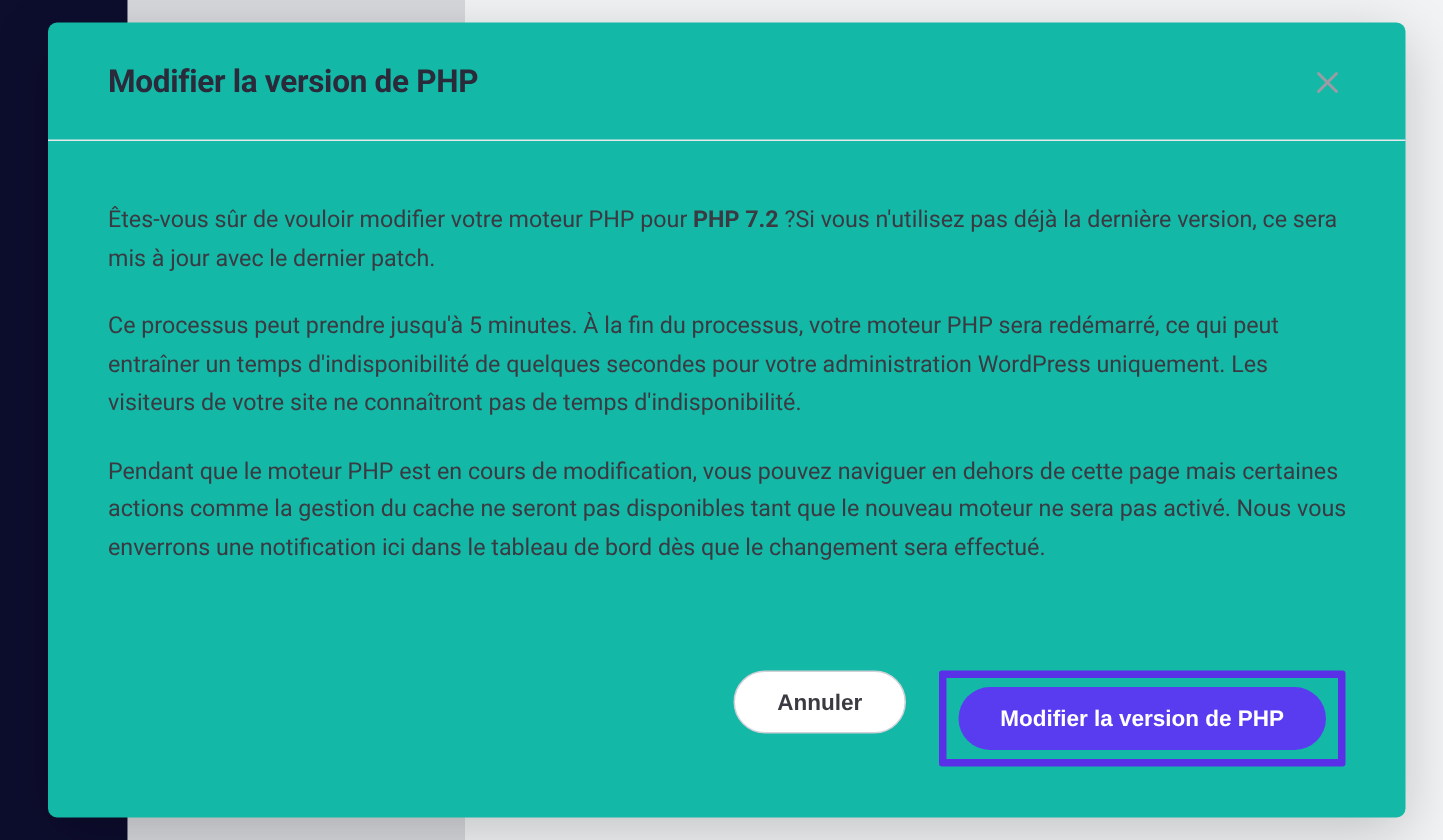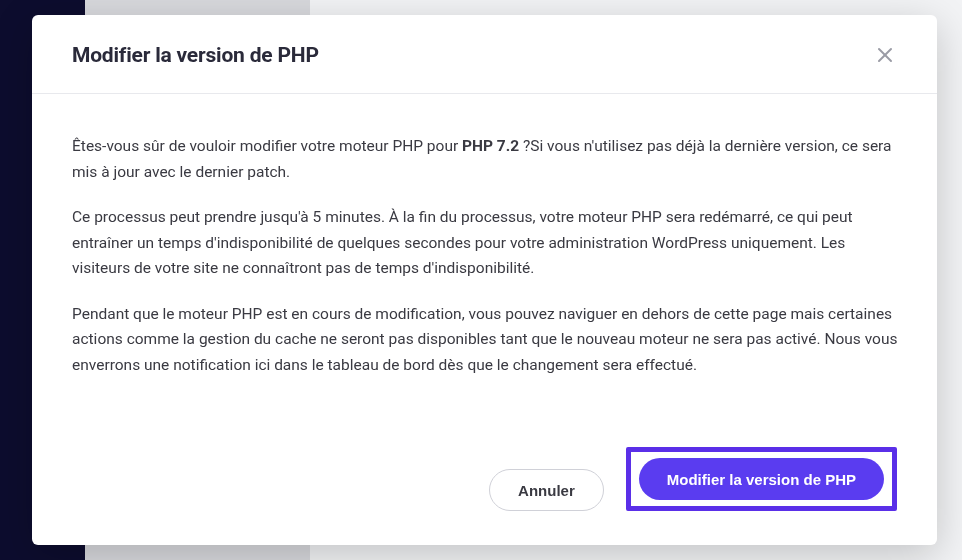--- a/index.html
+++ b/index.html
@@ -38,21 +38,21 @@
       right: 0;
       height: 100%;
       background: #f2f3f5;
     }
     .modal {
       position: absolute;
       left: 32px;
       top: 15px;
       right: 25px;
       bottom: 15px;
-      background: #ffffff;
+      background: #14b8a6;
       border-radius: 6px;
       box-shadow: 0 10px 40px rgba(0,0,0,0.2);
       display: flex;
       flex-direction: column;
     }
     .modal-header {
       padding: 28px 40px 26px 40px;
       border-bottom: 1px solid #e8e9ed;
       display: flex;
       justify-content: space-between;
@@ -87,21 +87,21 @@
     .modal-body p {
       margin-bottom: 20px;
     }
     .modal-body strong {
       font-weight: 700;
     }
     .modal-footer {
       padding: 10px 40px 34px 40px;
       display: flex;
       justify-content: flex-end;
-      align-items: flex-end;
+      align-items: flex-start;
       gap: 22px;
     }
     .btn {
       display: inline-flex;
       align-items: center;
       justify-content: center;
       height: 42px;
       padding: 0 28px;
       border-radius: 24px;
       font-size: 15px;

